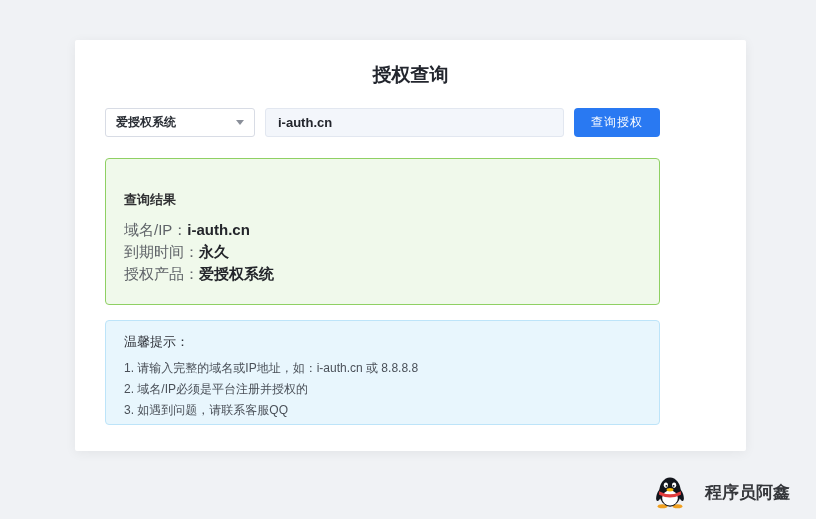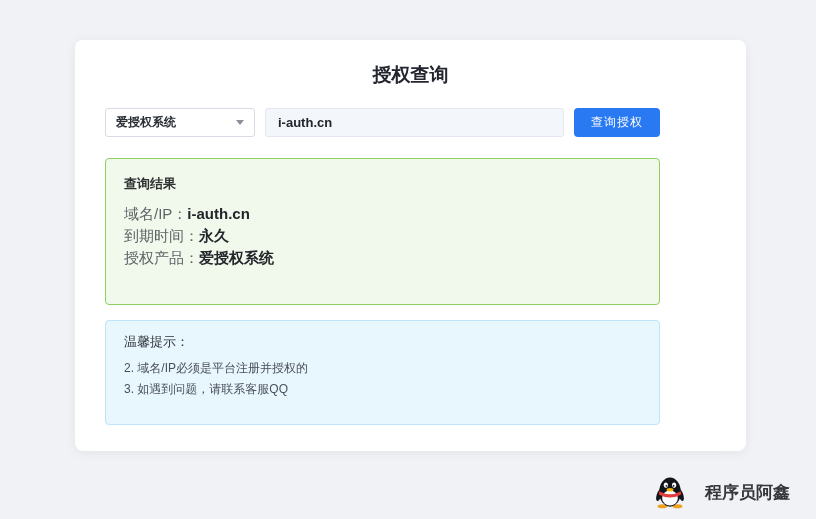--- a/index.html
+++ b/index.html
@@ -9,21 +9,21 @@
     font-family: "Liberation Sans", sans-serif;
     position: relative;
     overflow: hidden;
   }
 
   .card {
     position: absolute;
     left: 75px; top: 40px;
     width: 671px; height: 411px;
     background: #ffffff;
-    border-radius: 8px;
+    border-radius: 2px;
     box-shadow: 0 2px 12px rgba(0,0,0,0.06);
   }
 
   .title {
     position: absolute;
     top: 22px; left: 0; right: 0;
     text-align: center;
     font-size: 19px;
     font-weight: bold;
     color: #23262e;
@@ -86,21 +86,21 @@
     letter-spacing: 1px;
   }
 
   .result-box {
     position: absolute;
     left: 30px; top: 118px;
     width: 555px; height: 147px;
     background: #f0f9eb;
     border: 1px solid #8fd063;
     border-radius: 4px;
-    padding: 16px 18px;
+    padding: 32px 18px;
   }
   .result-title {
     font-size: 13px;
     font-weight: bold;
     color: #303133;
     margin-bottom: 14px;
   }
   .result-row {
     font-size: 15px;
     margin-bottom: 8px;
@@ -169,20 +169,21 @@
     <div class="result-row">
       <span class="label">到期时间：</span><span class="value">永久</span>
     </div>
     <div class="result-row">
       <span class="label">授权产品：</span><span class="value">爱授权系统</span>
     </div>
   </div>
 
   <div class="tips-box">
     <div class="tips-title">温馨提示：</div>
+    <div class="tip-line">1. 请输入完整的域名或IP地址，如：i-auth.cn 或 8.8.8.8</div>
     <div class="tip-line">2. 域名/IP必须是平台注册并授权的</div>
     <div class="tip-line">3. 如遇到问题，请联系客服QQ</div>
   </div>
 
 </div>
 
 <div class="footer-brand">
   <span class="qq-logo">
     <svg width="30" height="34" viewBox="0 0 40 44" aria-hidden="true">
       <ellipse cx="10" cy="41" rx="6.5" ry="2.8" fill="#f0a020"></ellipse>

